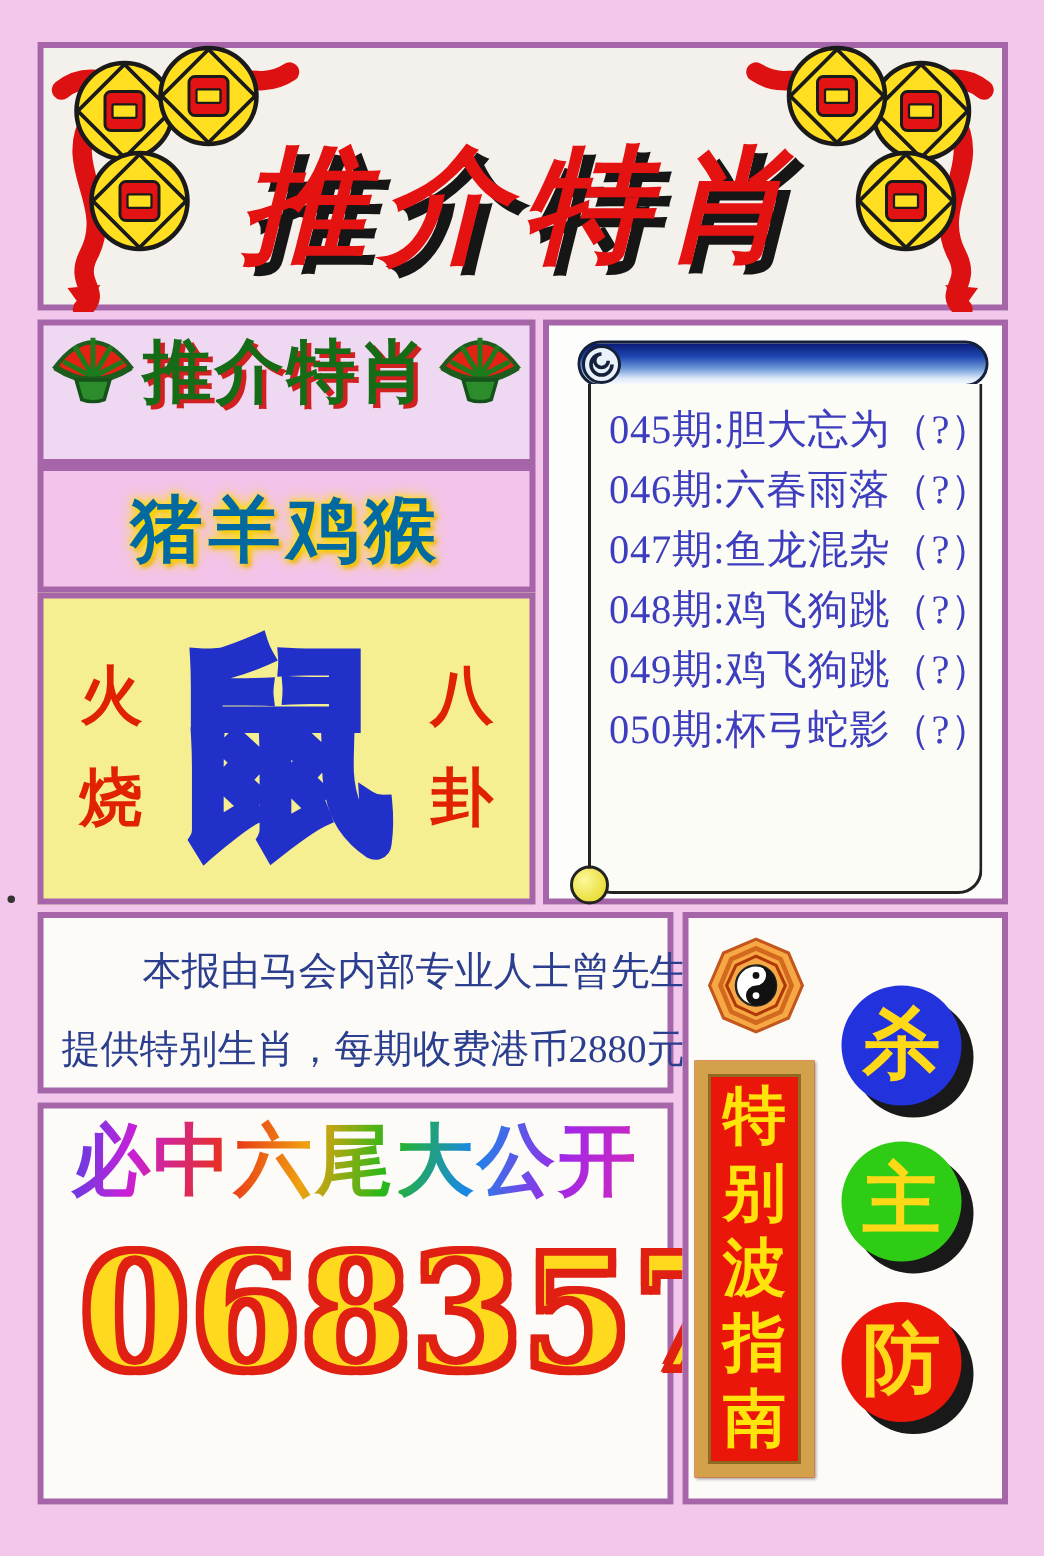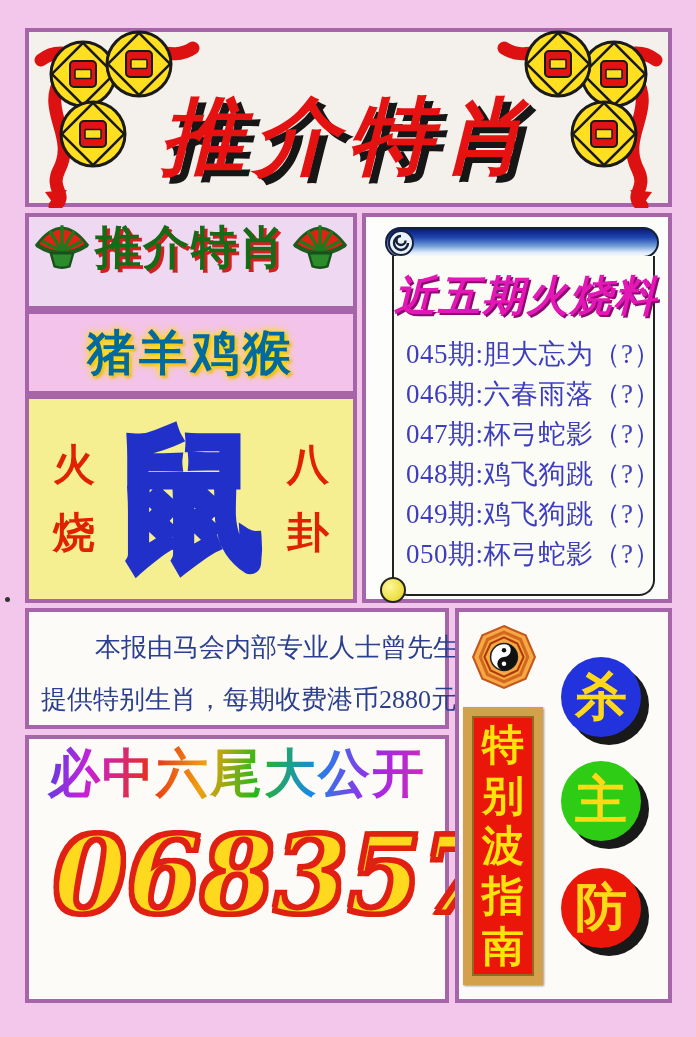--- a/index.html
+++ b/index.html
@@ -99,21 +99,21 @@
 
   .sixbox { left:25px; top:735px; width:424px; height:268px; }
   .rainbow {
     text-align:center;
     font-size:52px; font-weight:bold; letter-spacing:2px; white-space:nowrap;
     background:linear-gradient(100deg,#2050e8,#c820d8 15%,#e83018 30%,#f0a010 42%,#28b818 55%,#1888e8 68%,#a028e8 82%,#e828a8 100%);
     -webkit-background-clip:text; background-clip:text; color:transparent;
   }
   .numbers {
     display:flex; justify-content:space-between; padding:0 24px; margin-top:10px;
-    font-family:"DejaVu Serif", serif; font-style:italic; font-weight:bold;
+    font-family:"DejaVu Serif", serif; font-weight:bold;
     font-size:106px; line-height:1.05; color:#ffd91e;
     -webkit-text-stroke:5px #e02012;
     text-shadow:3px 3px 0 #e02012,-3px -3px 0 #e02012,3px -3px 0 #e02012,-3px 3px 0 #e02012;
   }
 
   .special { left:455px; top:608px; width:217px; height:395px; }
   .bagua { position:absolute; left:12px; top:12px; width:66px; height:66px; }
   .redbanner {
     position:absolute; left:4px; top:95px; width:80px; height:278px;
     background:#ea1609;
@@ -223,25 +223,24 @@
   </div>
 
   <div class="panel scroll-panel">
     <div class="cyl">
       <svg class="curl" viewBox="0 0 30 30">
         <circle cx="15" cy="15" r="12" fill="#e9f1fb" stroke="#15203a" stroke-width="2"></circle>
         <path d="M22,15 A7,7 0 1 1 15,8 A4.5,4.5 0 1 0 19.5,12.5" fill="none" stroke="#15203a" stroke-width="2.4"></path>
       </svg>
     </div>
     <div class="scroll-body">
-      <div class="scroll-title">近五期火烧料</div>
       <ul class="scroll-list">
         <li>045期:胆大忘为（?）</li>
         <li>046期:六春雨落（?）</li>
-        <li>047期:杯弓蛇影（?）</li>
+        <li>047期:鱼龙混杂（?）</li>
         <li>048期:鸡飞狗跳（?）</li>
         <li>049期:鸡飞狗跳（?）</li>
         <li>050期:杯弓蛇影（?）</li>
       </ul>
       <div class="ball"></div>
     </div>
   </div>
 
   <div class="panel notice">
     <p class="first">本报由马会内部专业人士曾先生</p>

